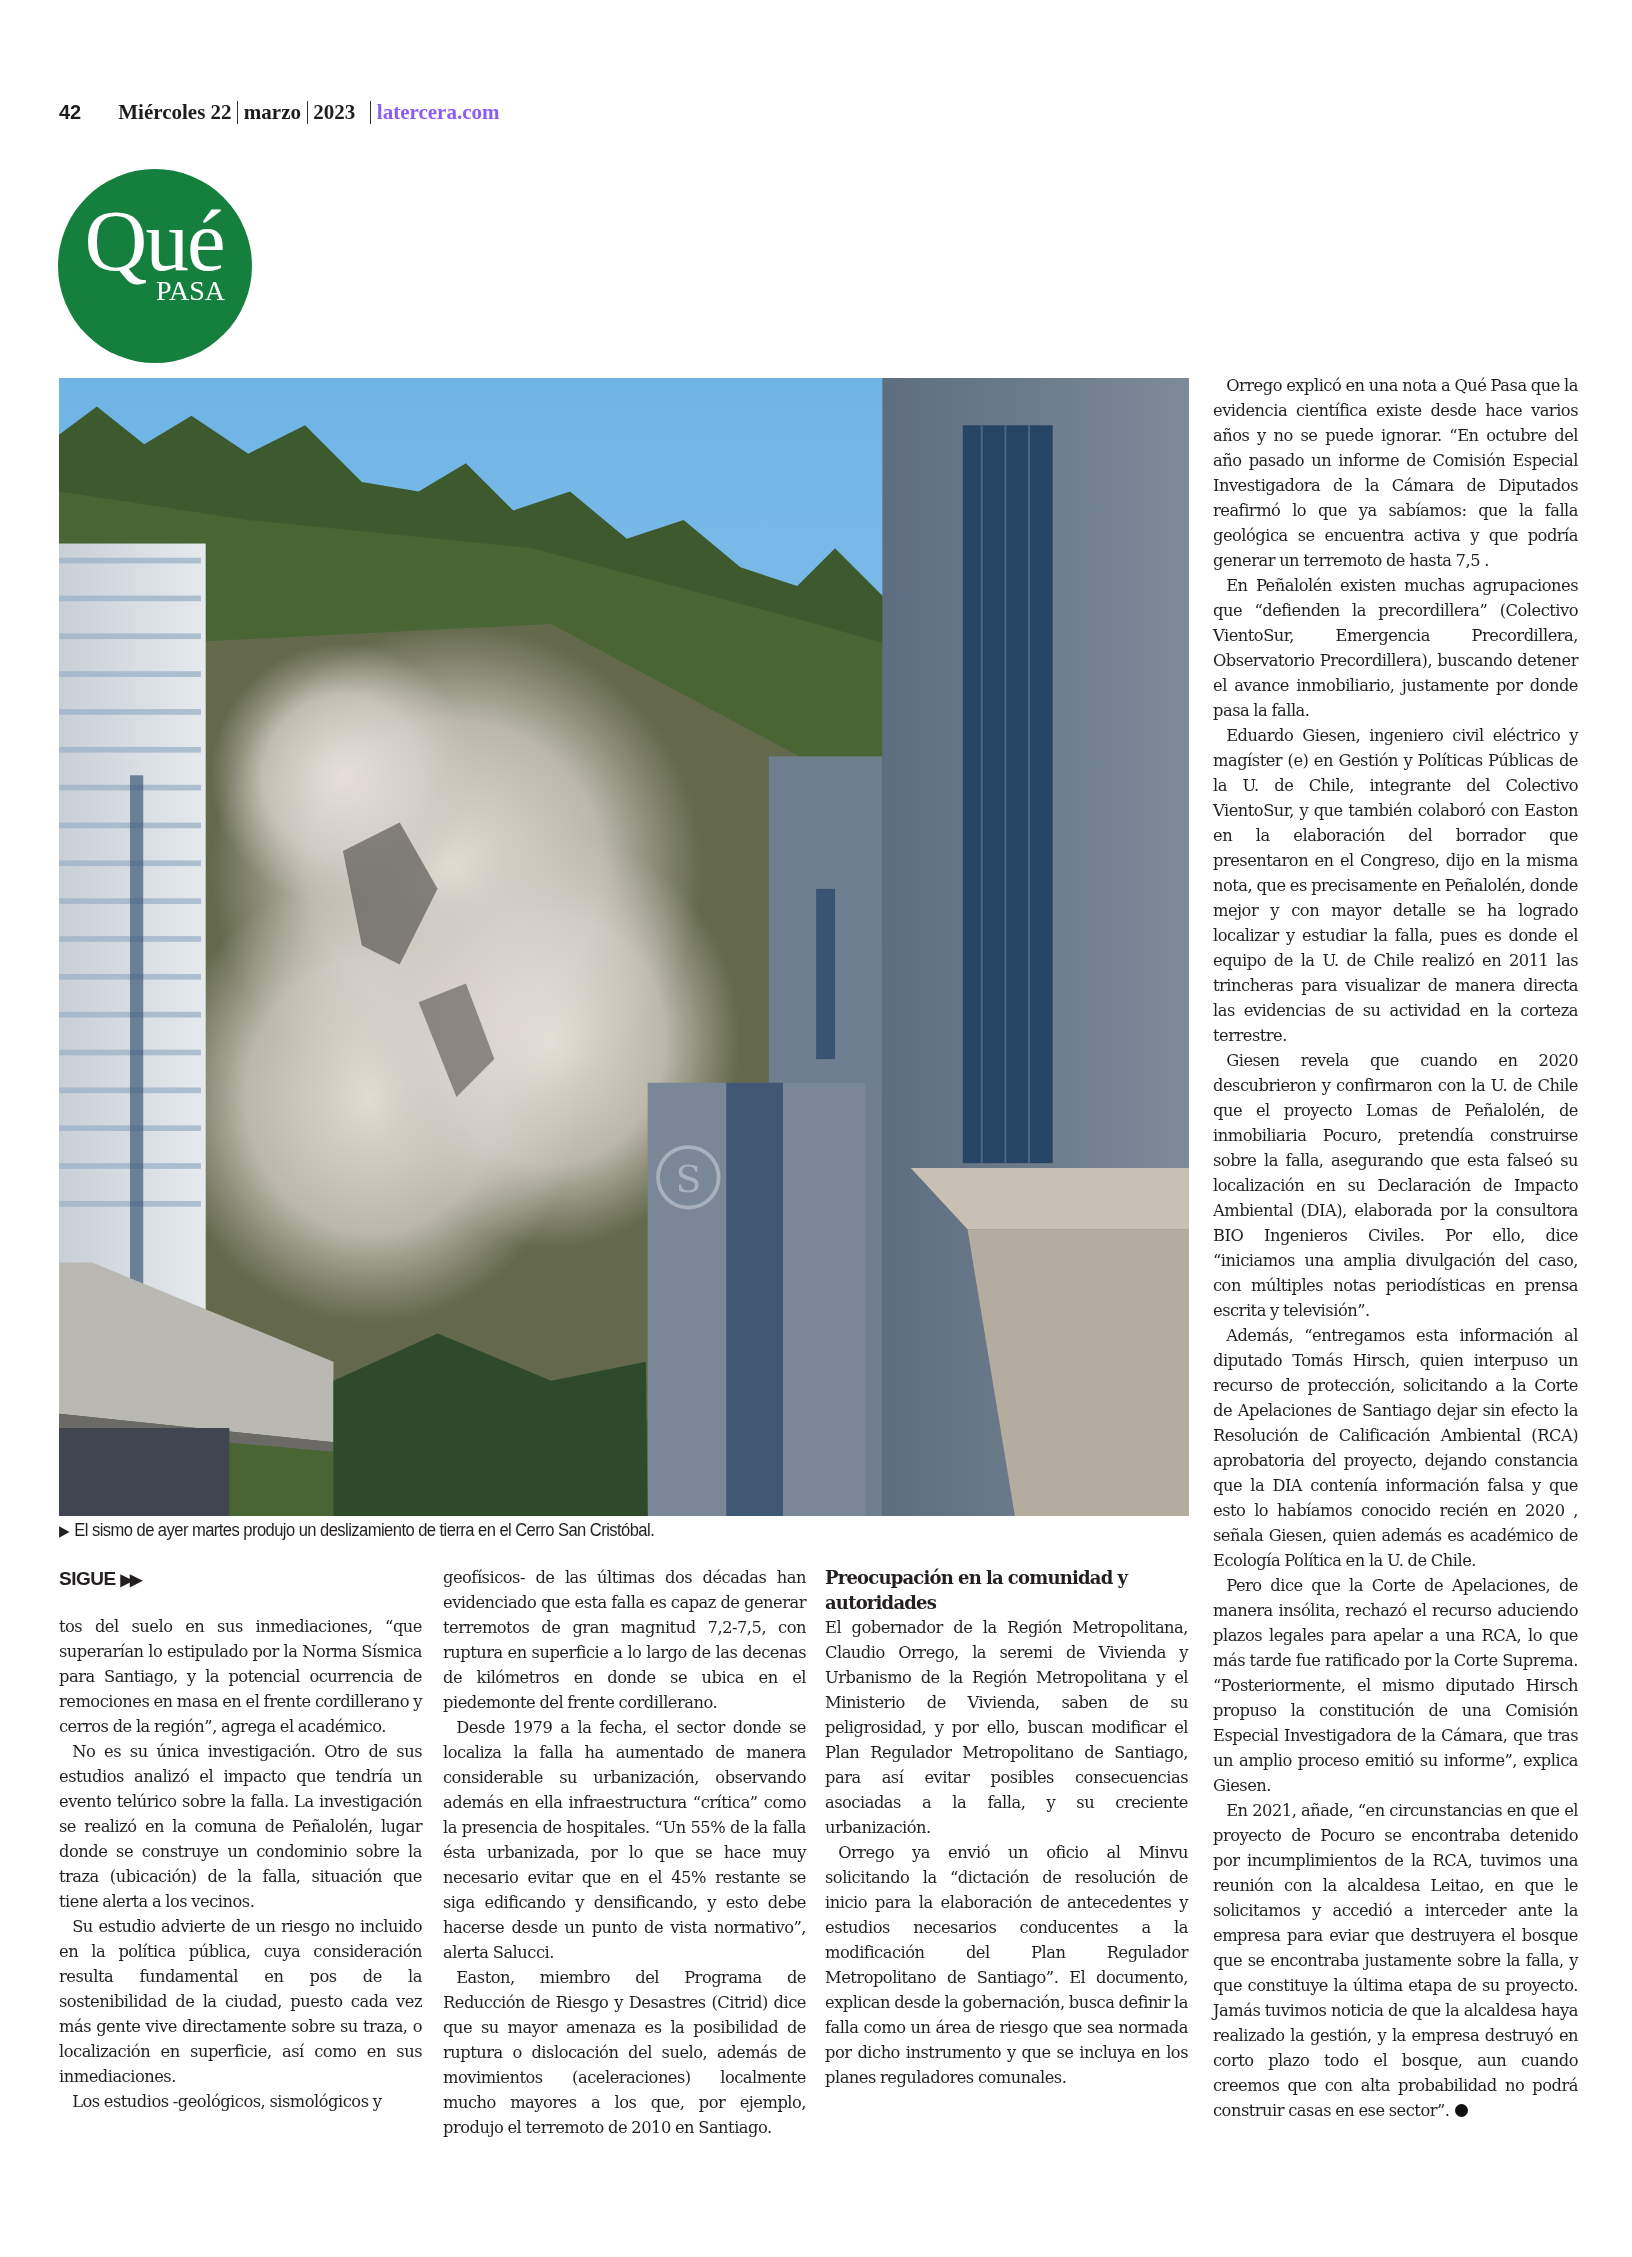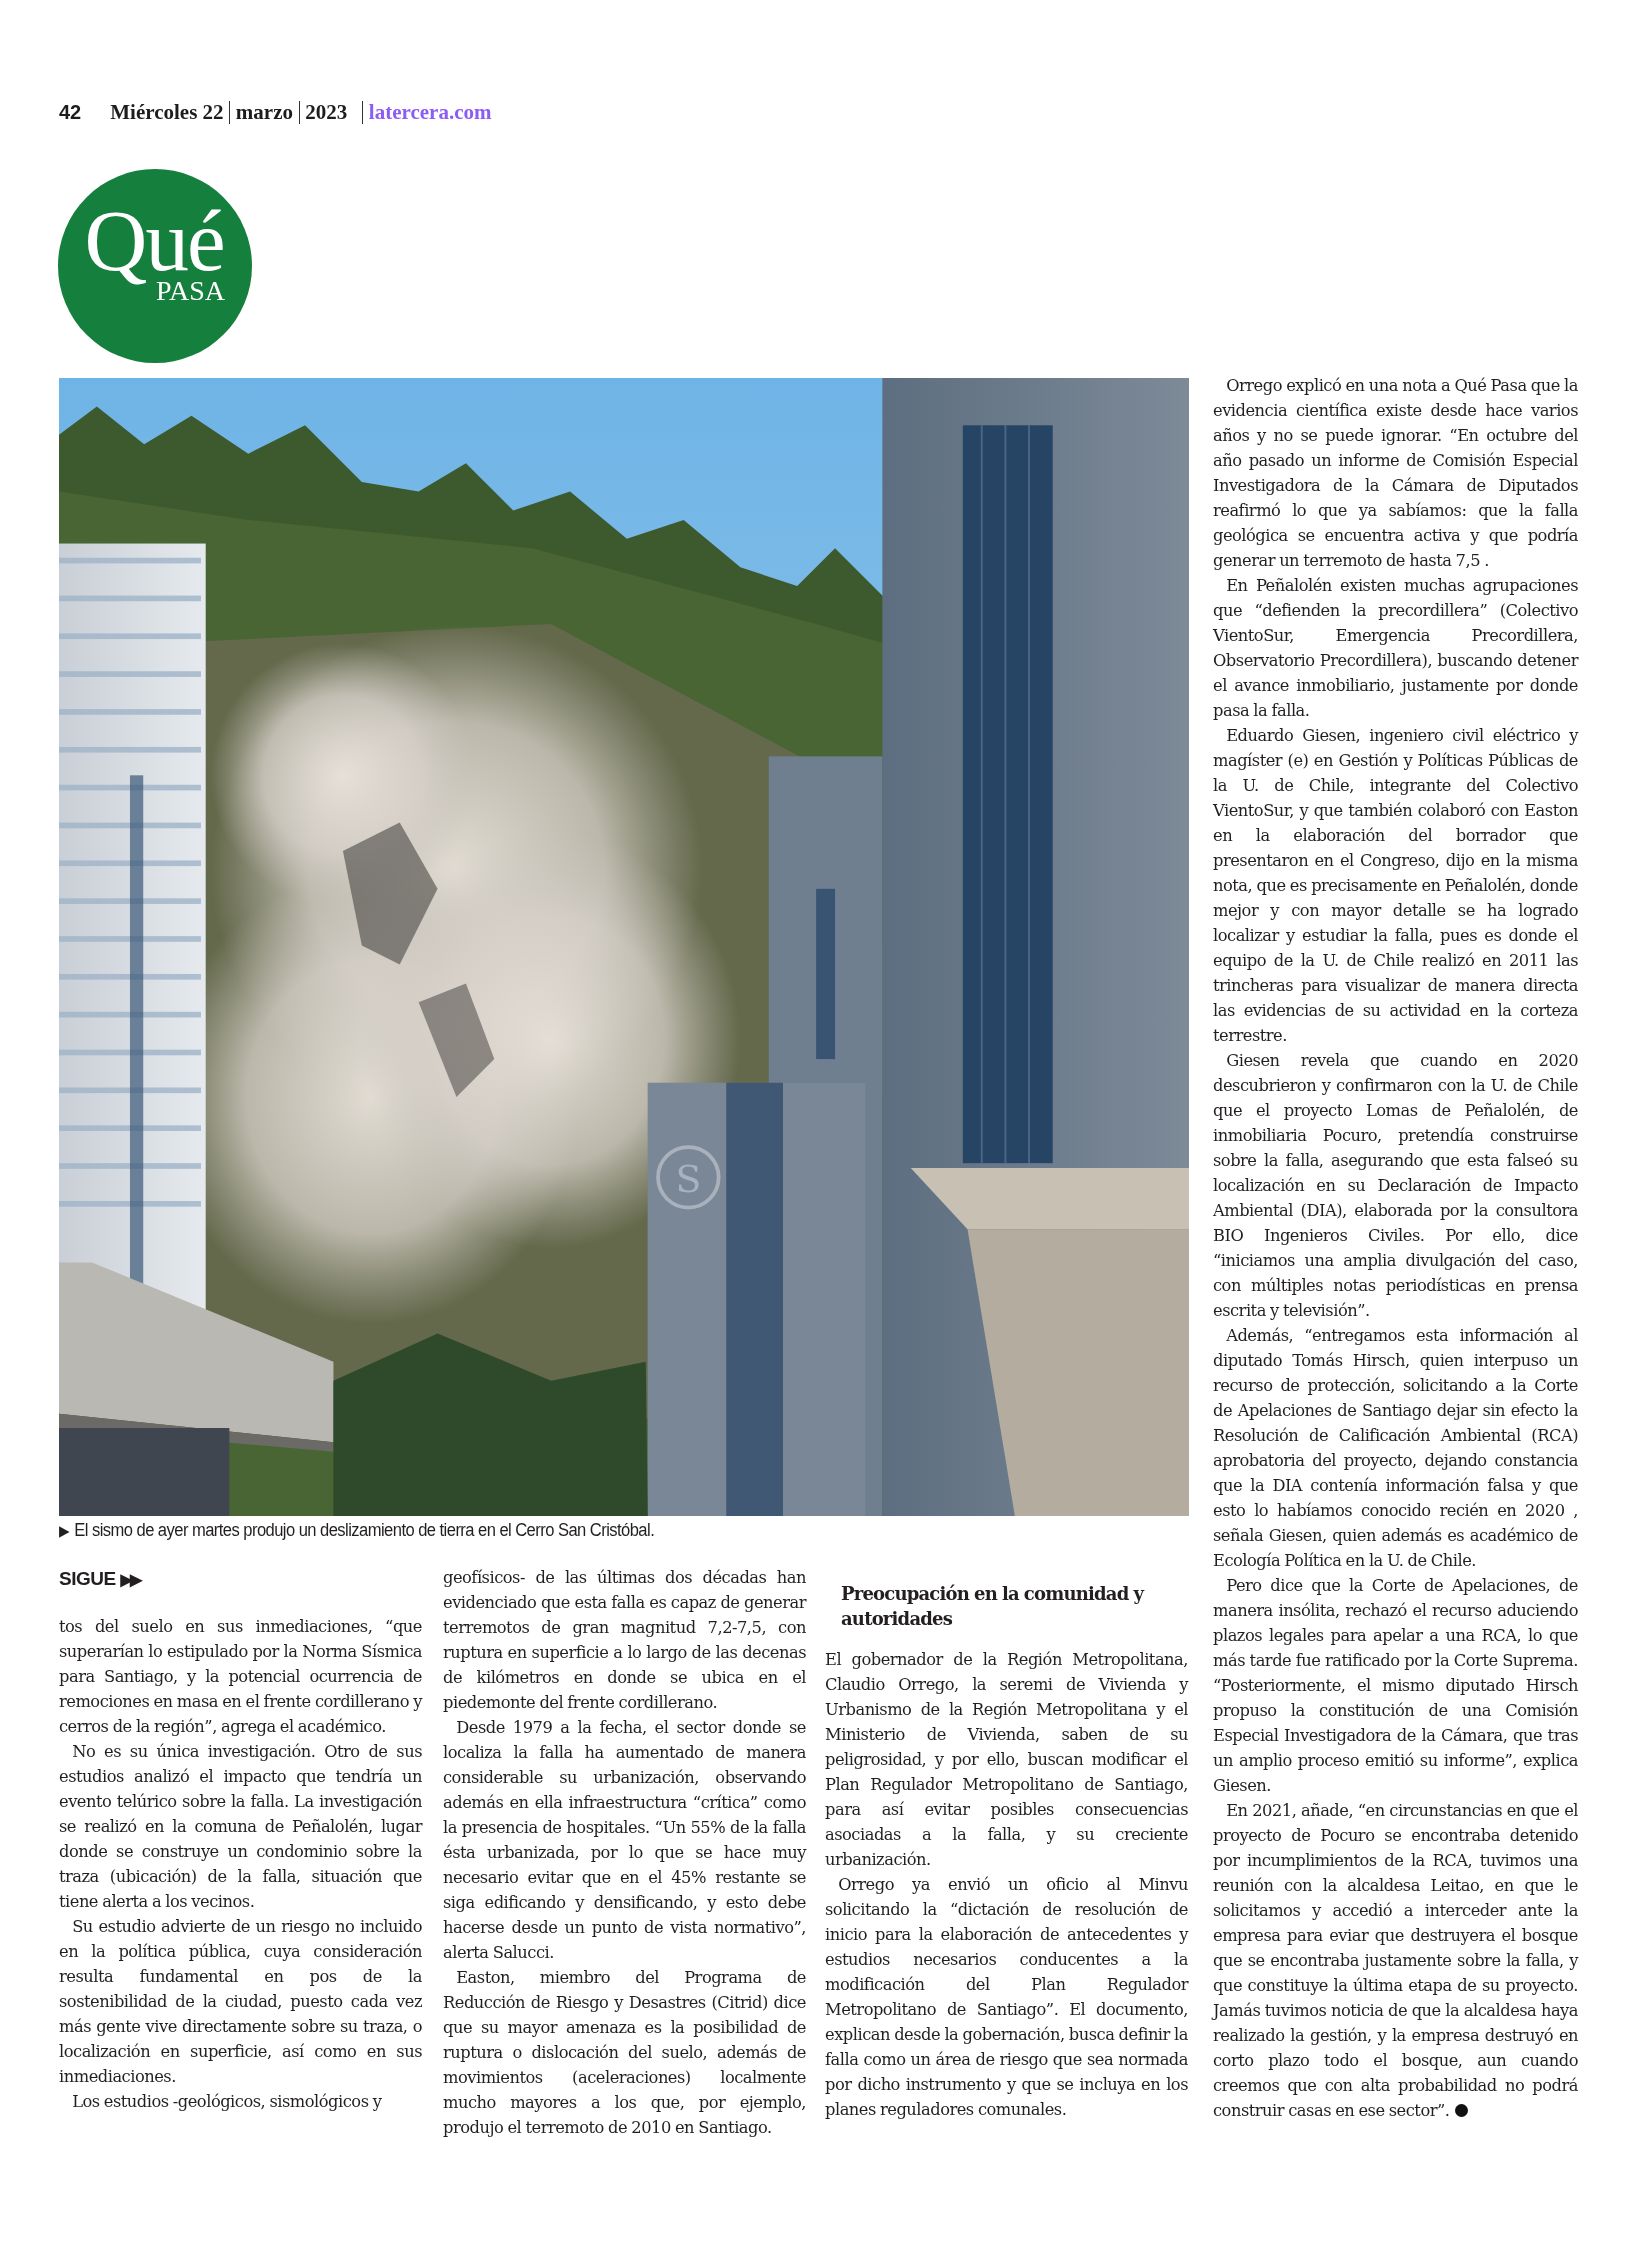--- a/index.html
+++ b/index.html
@@ -1,35 +1,35 @@
 <!DOCTYPE html>
 <html style="font-size:15px"><head>
 <meta charset="utf-8">
 <style>
   html, body { margin: 0; padding: 0; background: #ffffff; }
   body { width: 1632px; height: 2257px; position: relative; overflow: hidden; color: #231f20; }
   .header { position: absolute; left: 59px; top: 98px; height: 28px; display: flex; align-items: center; font-family: "Liberation Serif", serif; font-weight: bold; font-size: 21px; color: #1d1d1b; white-space: nowrap; }
-  .header .pg { font-family: "Liberation Sans", sans-serif; font-weight: bold; font-size: 20px; margin-right: 29px; }
+  .header .pg { font-family: "Liberation Sans", sans-serif; font-weight: bold; font-size: 20px; margin-right: 37px; }
   .header .sep { display: inline-block; width: 0.9px; height: 23px; background: #333; margin: 0 5.7px; }
   .header .site { color: #8b5cf6; font-weight: bold; }
   .logo { position: absolute; left: 58px; top: 169px; width: 194px; height: 194px; border-radius: 50%; background: #15803d; }
   .logo .que { position: absolute; left: 26.5px; top: 28px; font-family: "Liberation Serif", serif; font-size: 87px; color: #ffffff; line-height: 1; letter-spacing: -1.9px; }
   .logo .pasa { position: absolute; left: 98px; top: 106px; font-family: "Liberation Serif", serif; font-size: 28px; color: #ffffff; letter-spacing: 0px; text-align: center; }
   .photo { position: absolute; left: 59px; top: 378px; width: 1130px; height: 1138px; overflow: hidden; background: #7fbde8; }
   .photo svg { display: block; width: 100%; height: 100%; }
   .caption { position: absolute; left: 59px; top: 1520px; width: 1130px; font-family: "Liberation Sans", sans-serif; font-size: 18px; color: #231f20; letter-spacing: -0.6px; transform: scaleX(0.92); transform-origin: left center; white-space: nowrap; }
   .caption .arrow { font-size: 15px; margin-right: 5.7px; }
   .sigue { position: absolute; left: 59px; top: 1568px; font-family: "Liberation Sans", sans-serif; font-weight: bold; font-size: 19px; color: #231f20; letter-spacing: -0.5px; }
   .col { position: absolute; font-family: "DejaVu Serif", serif; font-size: 16.3px; line-height: 25px; color: #231f20; text-align: justify; hyphens: manual; letter-spacing: -0.5px; word-spacing: -0.5px; }
   .col p { margin: 0; text-indent: 0; }
   .col p.ind { text-indent: 13.2px; }
   .col1 { left: 59px; top: 1614px; width: 363px; }
   .col2 { left: 443px; top: 1565px; width: 363px; }
   .col3 { left: 825px; top: 1565px; width: 363px; }
-  .col3 h3 { margin: 16px; font-family: "DejaVu Serif", serif; font-weight: bold; font-size: 18px; line-height: 25px; letter-spacing: -0.8px; text-align: left; }
+  .col3 h3 { margin: 0; font-family: "DejaVu Serif", serif; font-weight: bold; font-size: 18px; line-height: 25px; letter-spacing: -0.8px; text-align: left; }
   .col4 { left: 1213px; top: 373px; width: 365px; }
   .endmark { display: inline-block; width: 13.2px; height: 13.2px; border-radius: 50%; background: #111; vertical-align: -0.9px; margin-left: 5.7px; }
 </style>
 </head>
 <body>
 
 <div class="header">
   <span class="pg">42</span>
   <span>Miércoles 22</span>
   <span class="sep"></span>

